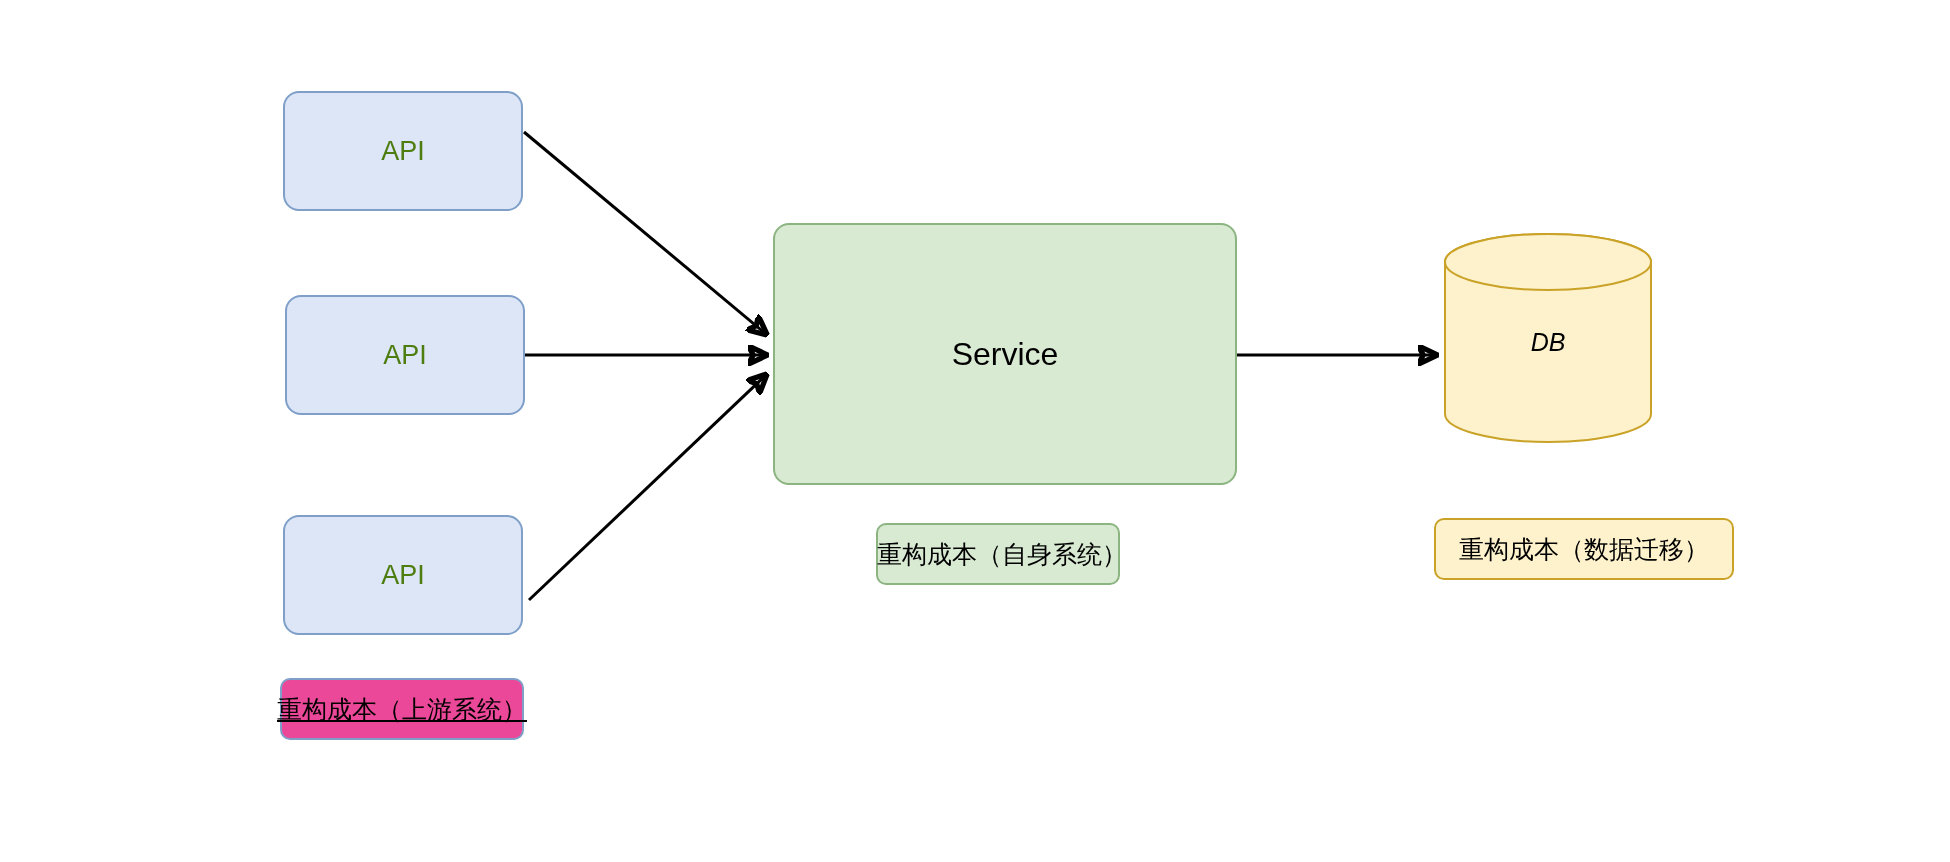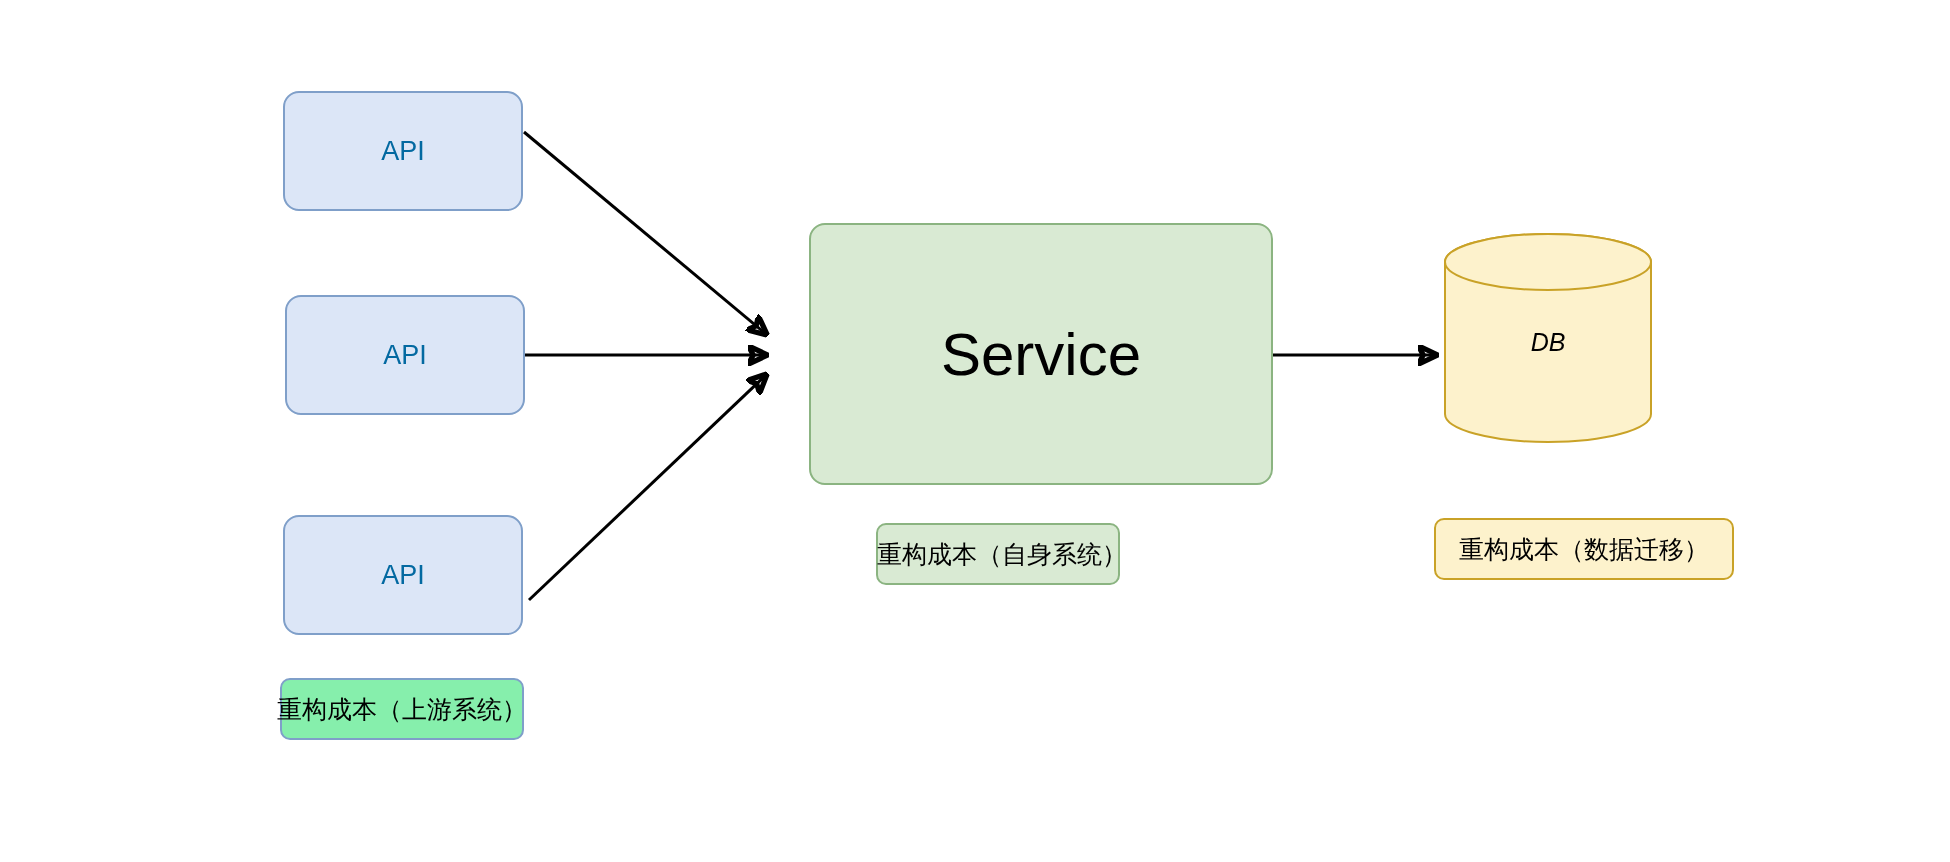--- a/index.html
+++ b/index.html
@@ -31,29 +31,28 @@
   .rbox {
     border-radius: 14px;
     border-width: 2px;
     border-style: solid;
   }
   .api-box {
     background: #dce6f7;
     border-color: #7f9fc9;
     border-radius: 16px;
     font-size: 27px;
-    color: #0369a1;
+    color: #4d7c0f;
   }
   .service-box {
     background: #d9ead3;
     border-color: #8bb481;
     border-radius: 16px;
-    font-size: 60px;
+    font-size: 32px;
     color: #000000;
-    margin-left: 36px;
   }
   
   .cylinder {
     position: absolute;
   }
   .cylinder svg {
     position: absolute;
     left: 0;
     top: 0;
     overflow: visible;
@@ -74,21 +73,21 @@
     align-items: center;
     justify-content: center;
     border-width: 2px;
     border-style: solid;
     border-radius: 10px;
     font-size: 25px;
     line-height: 1;
     color: #000000;
     white-space: nowrap;
   }
-  .tag-blue   { background: #86efac; border-color: #7f9fc9; }
+  .tag-blue   { background: #ec4899; border-color: #7f9fc9; text-decoration: underline; }
   .tag-green  { background: #d9ead3; border-color: #8bb481; padding-left: 8px; }
   .tag-yellow { background: #fdf2cc; border-color: #cdа22b; border-color: #c9a227; }
 
   
   #edges {
     position: absolute;
     left: 0;
     top: 0;
     width: 1950px;
     height: 862px;

